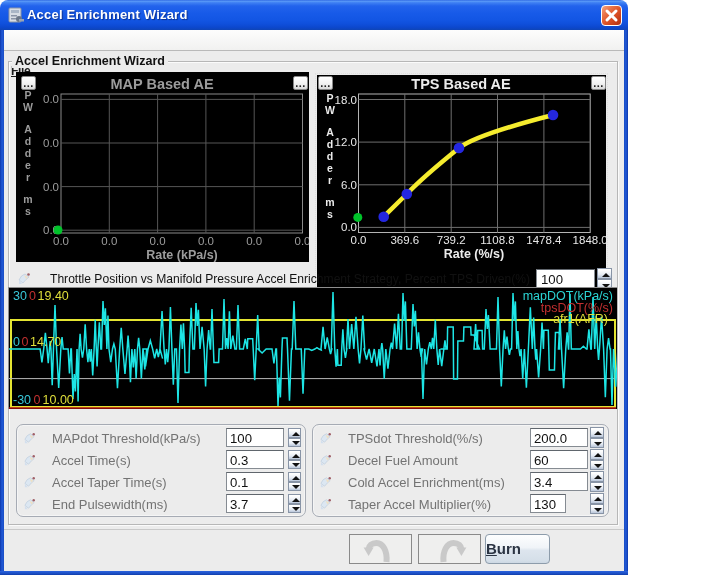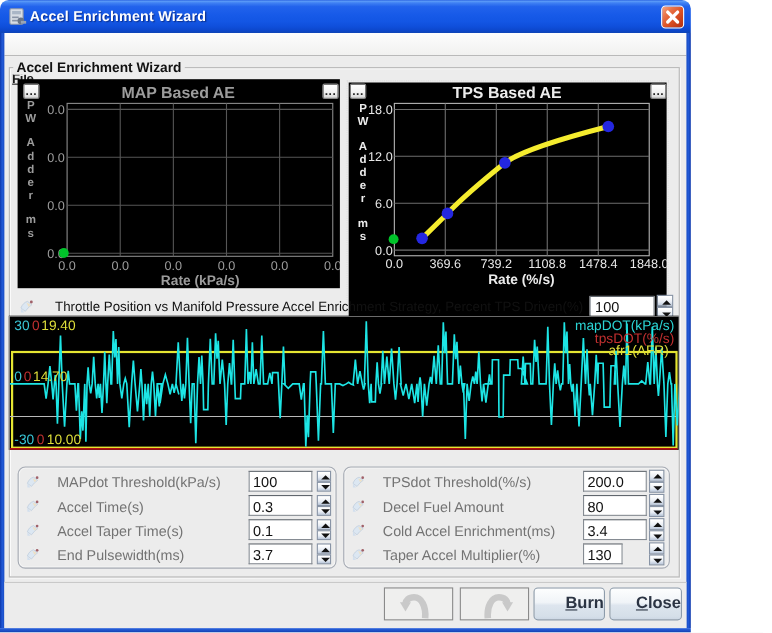--- a/index.html
+++ b/index.html
@@ -43,21 +43,21 @@
 .spin .up,.spin .dn{position:absolute;left:0;width:15px;height:10px;box-sizing:border-box;border:1px solid #8894a6;background:linear-gradient(180deg,#ffffff 10%,#e8edf4 60%,#b9c6da 100%);}
 .spin .up{top:0;}
 .spin .dn{top:10px;}
 .tri-up{position:absolute;left:3.5px;top:3px;width:0;height:0;border-left:4px solid transparent;border-right:4px solid transparent;border-bottom:4px solid #111;}
 .tri-dn{position:absolute;left:3.5px;top:3px;width:0;height:0;border-left:4px solid transparent;border-right:4px solid transparent;border-top:4px solid #111;}
 
 #btnbar{left:4px;top:529px;width:620px;height:42px;background:#ececec;border-top:1px solid #c9c9c9;box-sizing:border-box;}
 .toolbtn{width:63px;height:30px;background:#efefee;border:1px solid #8a8a8a;box-sizing:border-box;}
 .nimbtn{width:66px;height:30px;border:1px solid #8d9cab;border-radius:4px;box-sizing:border-box;
  background:linear-gradient(180deg,#fdfefe 0%,#f0f4f8 45%,#dde5ee 55%,#d5dfe9 90%,#cdd8e4 100%);
- color:#2b3443;font-size:15px;font-weight:bold;text-align:right;line-height:27px;}
+ color:#2b3443;font-size:15px;font-weight:bold;text-align:left;line-height:27px;}
 .nimbtn u{text-decoration:underline;}
 text{font-family:"Liberation Sans",sans-serif;}
 </style>
 </head>
 <body>
 <div id="stage">
 
   <div class="abs" id="titlebar"></div>
   <div class="abs" id="menubar"></div>
   <div class="abs" id="content"></div>
@@ -295,21 +295,21 @@
       </div>
 <svg class="abs" style="left:319px;top:453px" width="14" height="14" viewBox="0 0 15 15">
         <g>
 <path d="M2 9 Q4 4 8 3 L12 6 Q9 8 6 12 Z" fill="#dce7f2" stroke="#b6c6d8" stroke-width="0.6"></path>
 <path d="M7 4 L11 6 L9 8 Z" fill="#eee0c4"></path>
 <circle cx="11.5" cy="3.5" r="1.3" fill="#a06068"></circle>
 <path d="M2 9 L5 13 L2 13 Z" fill="#d2dfee"></path>
 </g>
       </svg>
 <div class="abs flabel" style="left:348px;top:453px">Decel Fuel Amount</div>
-<div class="abs finput" style="left:530px;top:450px;width:58px">80</div>
+<div class="abs finput" style="left:530px;top:450px;width:58px">60</div>
 <div class="abs spin" style="left:590px;top:449px;width:14px;height:21px">
 <div class="up" style="width:14px;height:10.5px">
           <i class="tri-up" style="left:3px;top:3px"></i>
         </div>
 <div class="dn" style="width:14px;top:10.5px;height:10.5px">
           <i class="tri-dn" style="left:3px;top:3px"></i>
         </div>
       </div>
 <svg class="abs" style="left:319px;top:475px" width="14" height="14" viewBox="0 0 15 15">
         <g>
@@ -360,14 +360,13 @@
   </div>
   <div class="abs toolbtn" style="left:418px;top:534px">
     <svg width="61" height="28">
         <g fill="none" stroke="#c9c9c9" stroke-width="6">
           <path d="M24.5,27 C23.5,16 28,8 34.5,8 C39.5,8 42,11 42.4,14"></path>
         </g>
         <path d="M37.4,12.4 L47.4,12.4 L42.4,21 Z" fill="#c9c9c9"></path>
       </svg>
   </div>
   <div class="abs nimbtn" style="left:485px;top:534px;width:65px"><u>B</u>urn</div>
-  <div class="abs nimbtn" style="left:554px;top:534px"><u>C</u>lose</div>
 </div>
 
 </body></html>

